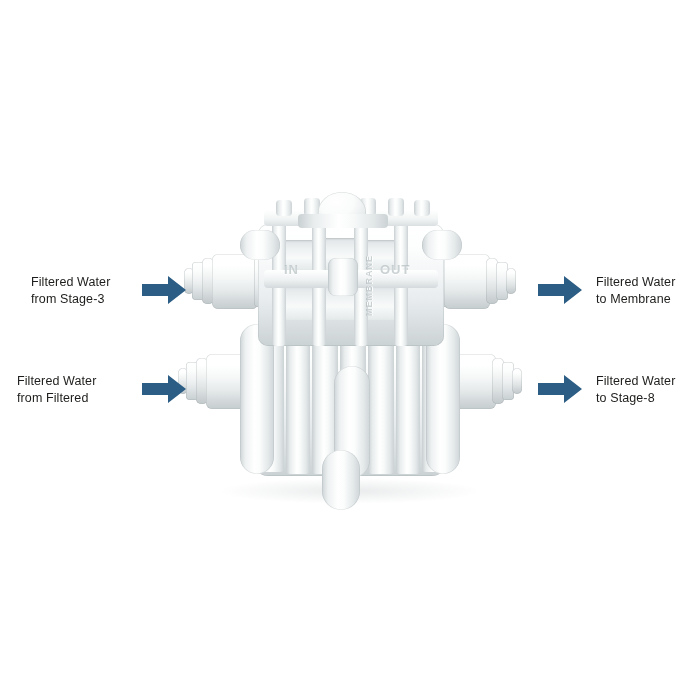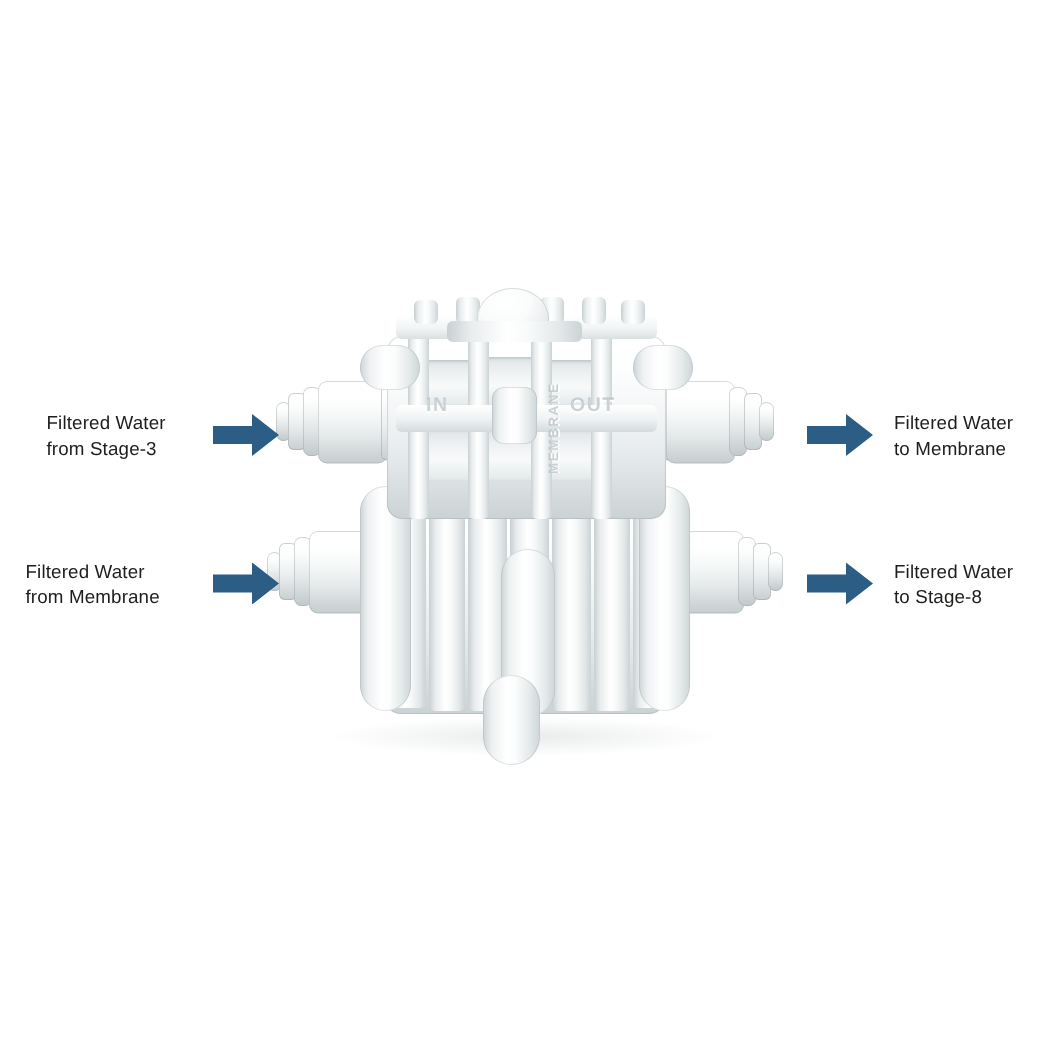--- a/index.html
+++ b/index.html
@@ -276,21 +276,21 @@
     </svg>
   </div>
 
   <div class="label left" id="label-in-stage3">
     <span class="l1">Filtered Water</span>
     <span class="l2">from Stage-3</span>
   </div>
 
   <div class="label left" id="label-in-membrane">
     <span class="l1">Filtered Water</span>
-    <span class="l2">from Membrane</span>
+    <span class="l2">from Filtered</span>
   </div>
 
   <div class="label right" id="label-out-membrane">
     <span class="l1">Filtered Water</span>
     <span class="l2">to Membrane</span>
   </div>
 
   <div class="label right" id="label-out-stage5">
     <span class="l1">Filtered Water</span>
     <span class="l2">to Stage-8</span>

